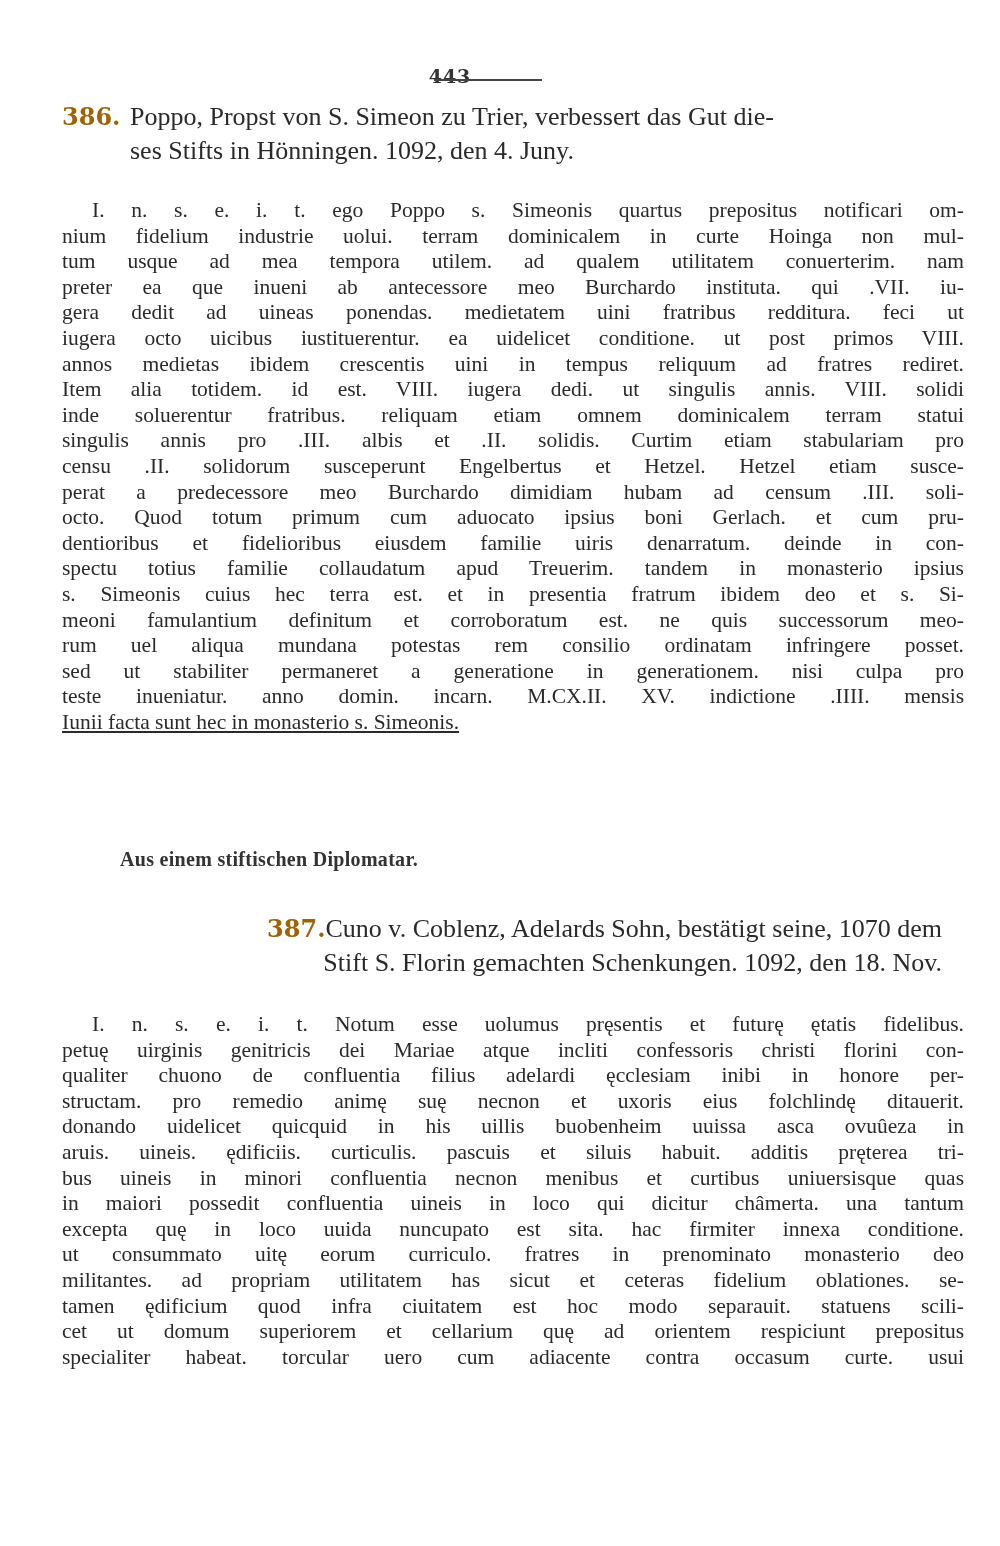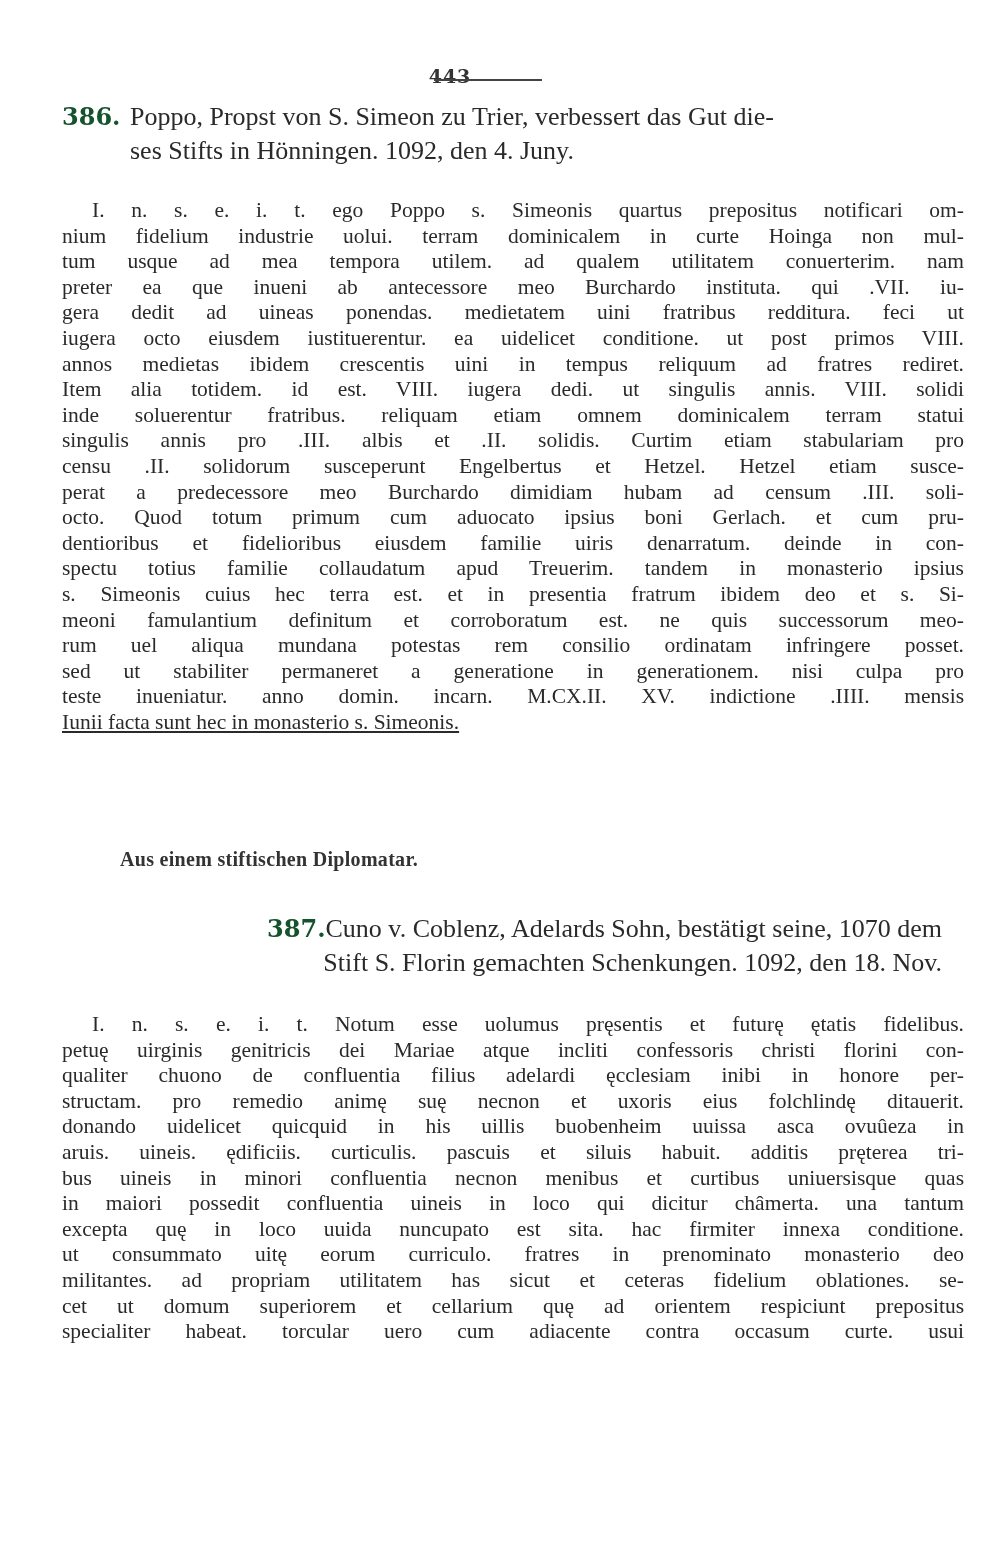--- a/index.html
+++ b/index.html
@@ -16,21 +16,21 @@
       position: absolute; top: 79px; left: 434px; width: 108px; height: 0;
       border-top: 2px solid #444;
     }
     .entry-head {
       position: absolute; left: 62px; width: 880px;
       font-family: "Liberation Serif", serif; font-size: 26px; line-height: 34px;
       color: #2a2a2a;
     }
     .entry-head .num {
       font-family: "DejaVu Serif", serif; font-weight: bold; font-size: 24px;
-      display: inline-block; width: 68px; color: #14532d;
+      display: inline-block; width: 68px; color: #a16207;
     }
     .entry-head .cont { display: block; padding-left: 68px; }
     .body-text {
       position: absolute; left: 62px; width: 902px;
       font-family: "Liberation Serif", serif; font-size: 21.5px; line-height: 25.6px;
       color: #2a2a2a; text-align: justify;
     }
     .line { display: block; white-space: nowrap; text-align-last: justify; height: 25.6px; }
     .line.last { text-align-last: left; text-decoration: underline; }
     .line.indent { padding-left: 30px; }
@@ -50,21 +50,21 @@
   <span class="num">386.</span><span>Poppo, Propst von S. Simeon zu Trier, verbessert das Gut die-</span>
   <span class="cont">ses Stifts in Hönningen.  1092, den 4. Juny.</span>
 </div>
 
 <div class="body-text" style="top:198px;">
   <span class="line indent">I. n. s. e. i. t. ego Poppo s. Simeonis quartus prepositus notificari om-</span>
   <span class="line">nium fidelium industrie uolui. terram dominicalem in curte Hoinga non mul-</span>
   <span class="line">tum usque ad mea tempora utilem. ad qualem utilitatem conuerterim. nam</span>
   <span class="line">preter ea que inueni ab antecessore meo Burchardo instituta. qui .VII. iu-</span>
   <span class="line">gera dedit ad uineas ponendas. medietatem uini fratribus redditura. feci ut</span>
-  <span class="line">iugera octo eiusdem iustituerentur. ea uidelicet conditione. ut post primos VIII.</span>
+  <span class="line">iugera octo uicibus iustituerentur. ea uidelicet conditione. ut post primos VIII.</span>
   <span class="line">annos medietas ibidem crescentis uini in tempus reliquum ad fratres rediret.</span>
   <span class="line">Item alia totidem. id est. VIII. iugera dedi. ut singulis annis. VIII. solidi</span>
   <span class="line">inde soluerentur fratribus. reliquam etiam omnem dominicalem terram statui</span>
   <span class="line">singulis annis pro .III. albis et .II. solidis. Curtim etiam stabulariam pro</span>
   <span class="line">censu .II. solidorum susceperunt Engelbertus et Hetzel. Hetzel etiam susce-</span>
   <span class="line">perat a predecessore meo Burchardo dimidiam hubam ad censum .III. soli-</span>
   <span class="line">octo. Quod totum primum cum aduocato ipsius boni Gerlach. et cum pru-</span>
   <span class="line">dentioribus et fidelioribus eiusdem familie uiris denarratum. deinde in con-</span>
   <span class="line">spectu totius familie collaudatum apud Treuerim. tandem in monasterio ipsius</span>
   <span class="line">s. Simeonis cuius hec terra est. et in presentia fratrum ibidem deo et s. Si-</span>
@@ -87,15 +87,16 @@
   <span class="line">petuę uirginis genitricis dei Mariae atque incliti confessoris christi florini con-</span>
   <span class="line">qualiter chuono de confluentia filius adelardi ęcclesiam inibi in honore per-</span>
   <span class="line">structam. pro remedio animę suę necnon et uxoris eius folchlindę ditauerit.</span>
   <span class="line">donando uidelicet quicquid in his uillis buobenheim uuissa asca ovuûeza in</span>
   <span class="line">aruis. uineis. ędificiis. curticulis. pascuis et siluis habuit. additis pręterea tri-</span>
   <span class="line">bus uineis in minori confluentia necnon menibus et curtibus uniuersisque quas</span>
   <span class="line">in maiori possedit confluentia uineis in loco qui dicitur châmerta. una tantum</span>
   <span class="line">excepta quę in loco uuida nuncupato est sita. hac firmiter innexa conditione.</span>
   <span class="line">ut consummato uitę eorum curriculo. fratres in prenominato monasterio deo</span>
   <span class="line">militantes. ad propriam utilitatem has sicut et ceteras fidelium oblationes. se-</span>
+  <span class="line">tamen ędificium quod infra ciuitatem est hoc modo separauit. statuens scili-</span>
   <span class="line">cet ut domum superiorem et cellarium quę ad orientem respiciunt prepositus</span>
   <span class="line">specialiter habeat. torcular uero cum adiacente contra occasum curte. usui</span>
 </div>
 
 </body></html>

